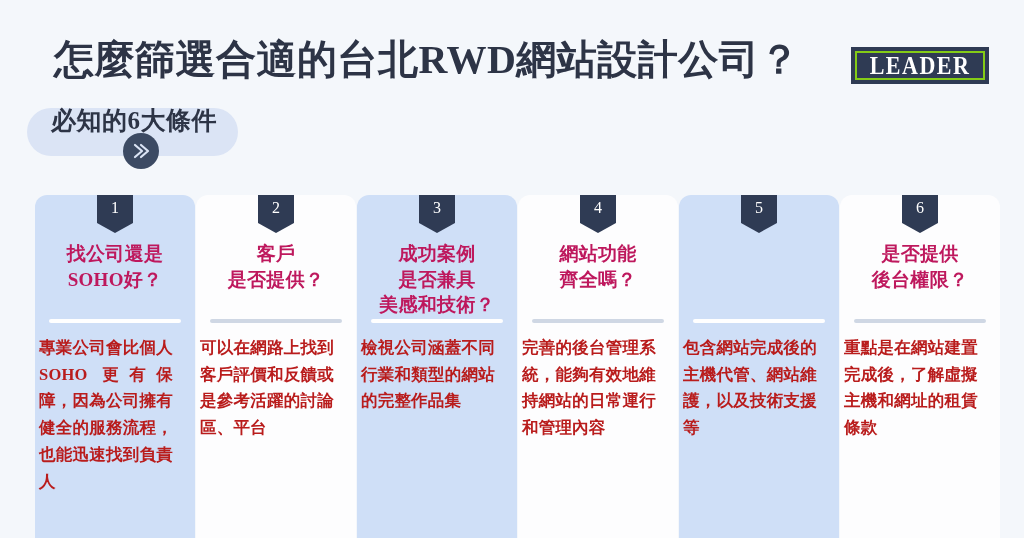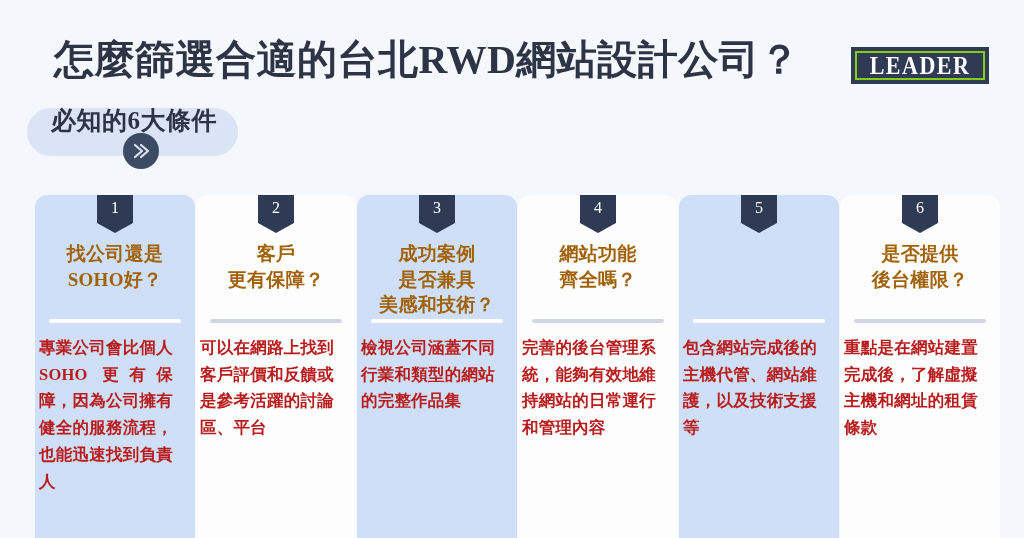--- a/index.html
+++ b/index.html
@@ -162,21 +162,21 @@
   }
 
   .card-title {
     position: absolute;
     left: 0;
     top: 46px;
     width: 160px;
     text-align: center;
     font-size: 19px;
     font-weight: bold;
-    color: #a16207;
+    color: #be185d;
     line-height: 1.35;
     padding: 0 6px;
     box-sizing: border-box;
     letter-spacing: 0.3px;
   }
 
   .card-divider {
     position: absolute;
     left: 14px;
     top: 124px;
@@ -238,21 +238,21 @@
 SOHO好？</div>
       <div class="card-divider"></div>
       <div class="card-body">專業公司會比個人 SOHO 更有保障，因為公司擁有健全的服務流程，也能迅速找到負責人</div>
     </div>
 
     <div class="card plain" style="left:196px">
       <div class="card-num">
         <span>2</span>
       </div>
       <div class="card-title" style="white-space: pre-line;">客戶
-更有保障？</div>
+是否提供？</div>
       <div class="card-divider"></div>
       <div class="card-body">可以在網路上找到客戶評價和反饋或是參考活躍的討論區、平台</div>
     </div>
 
     <div class="card tint" style="left:357px">
       <div class="card-num">
         <span>3</span>
       </div>
       <div class="card-title" style="white-space: pre-line;">成功案例
 是否兼具

